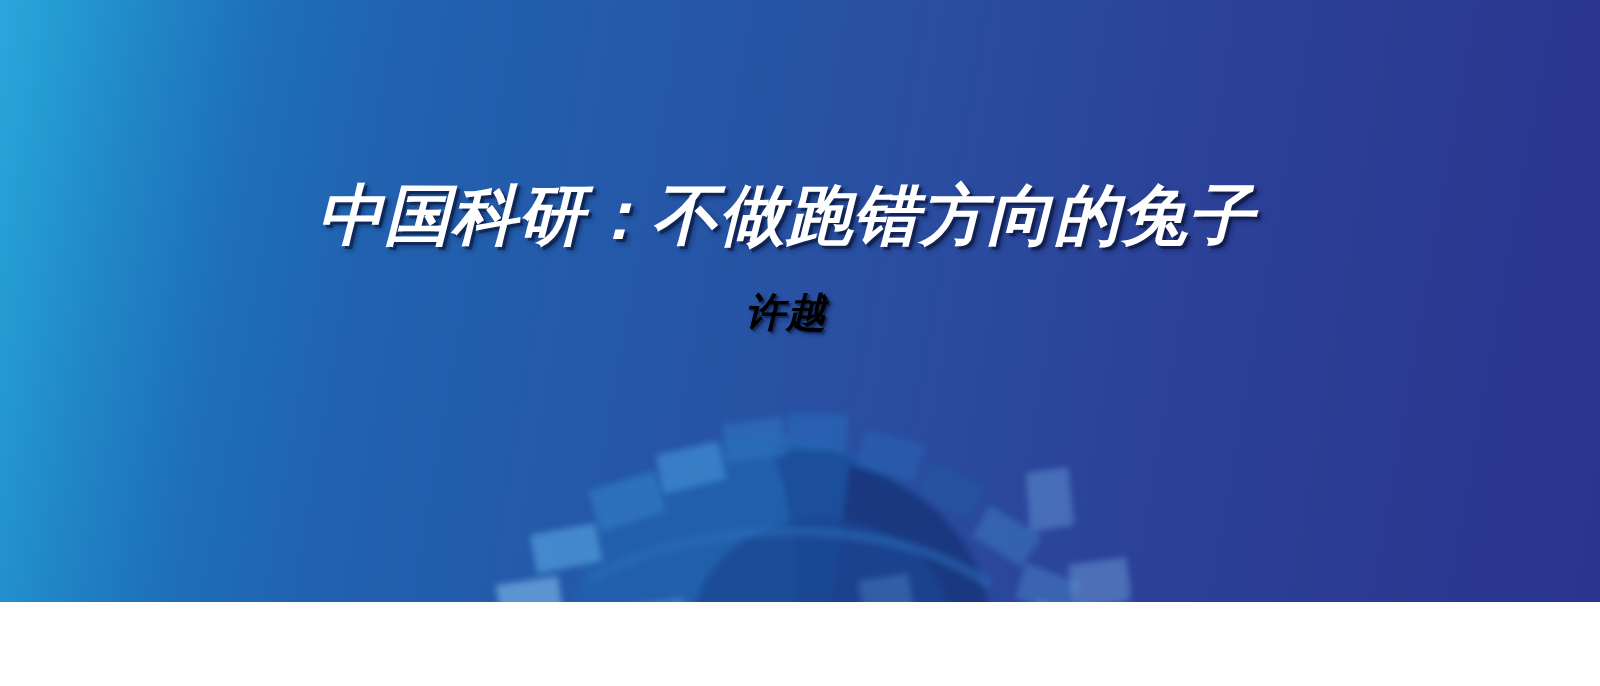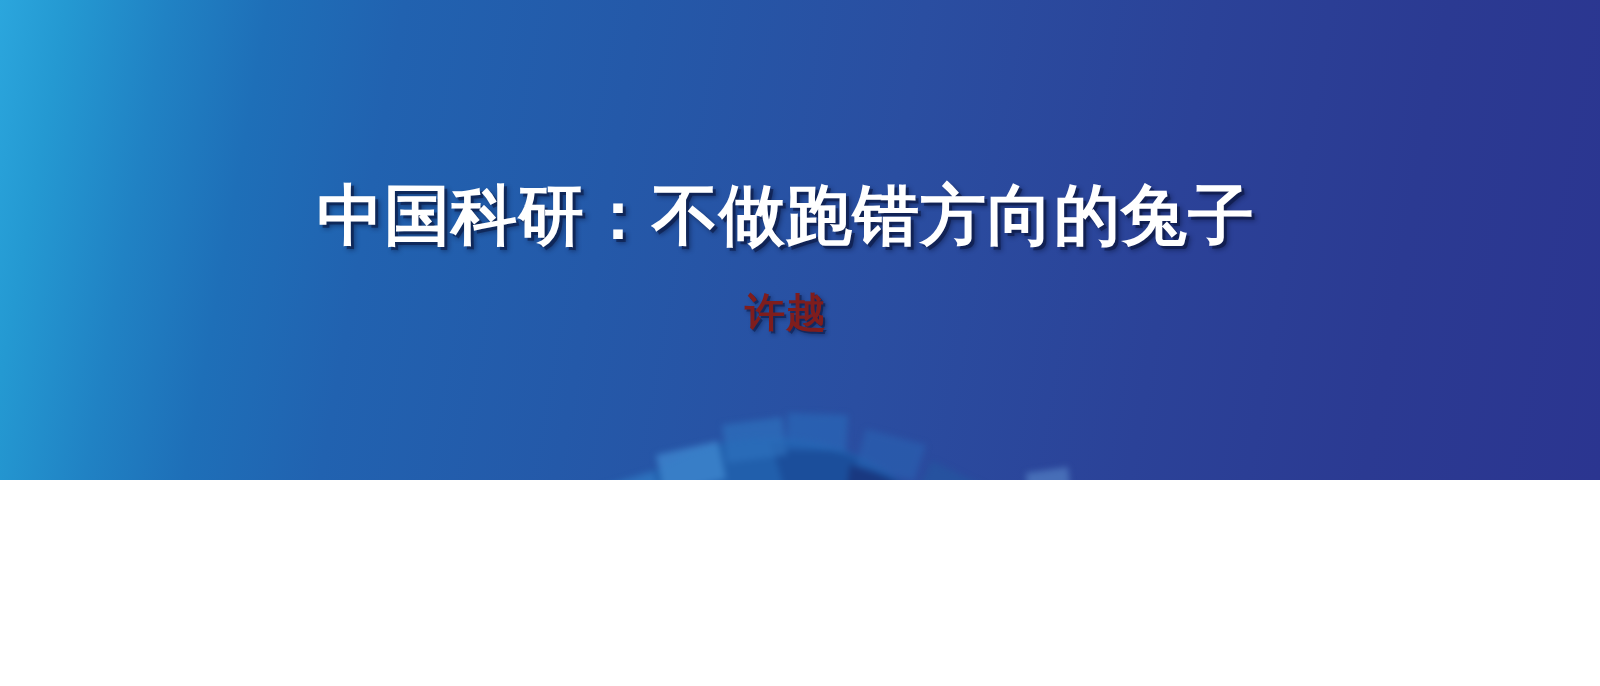--- a/index.html
+++ b/index.html
@@ -9,22 +9,23 @@
   body {
     width: 1600px;
     height: 686px;
     overflow: hidden;
     font-family: "Liberation Sans", "DejaVu Sans", sans-serif;
   }
 
   #slide {
     position: relative;
     width: 1600px;
-    height: 480px;
+    height: 602px;
     overflow: hidden;
+    font-style: italic;
   }
 
   
   #bg-gradient {
     position: absolute;
     inset: 0;
     background: linear-gradient(
         100deg,
         #2ba6dd 0%,
         #2499d2 4%,
@@ -79,21 +80,21 @@
   }
   #slide-subtitle {
     position: absolute;
     left: 186px;
     top: 292px;
     width: 1200px;
     margin: 0;
     font-size: 40px;
     line-height: 1;
     font-weight: bold;
-    color: #7f1d1d;
+    color: #000000;
     letter-spacing: 1px;
     white-space: nowrap;
     text-shadow:
       2px 2px 0 rgba(10, 20, 60, .5),
       3px 3px 4px rgba(5, 12, 40, .4);
   }
 </style>
 </head>
 <body>
 

